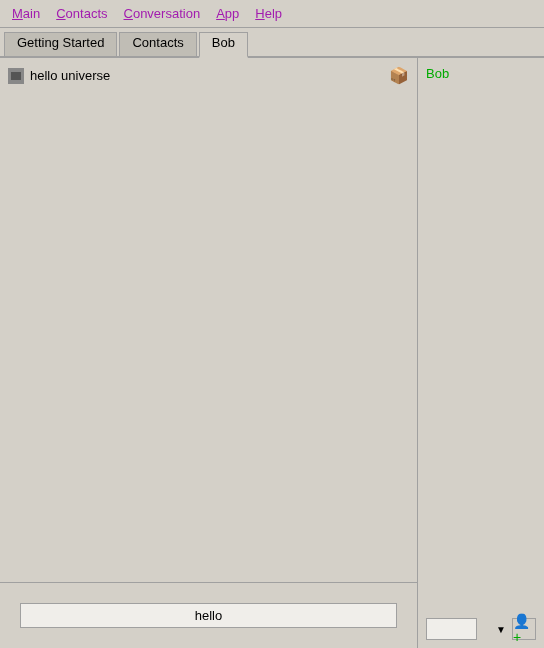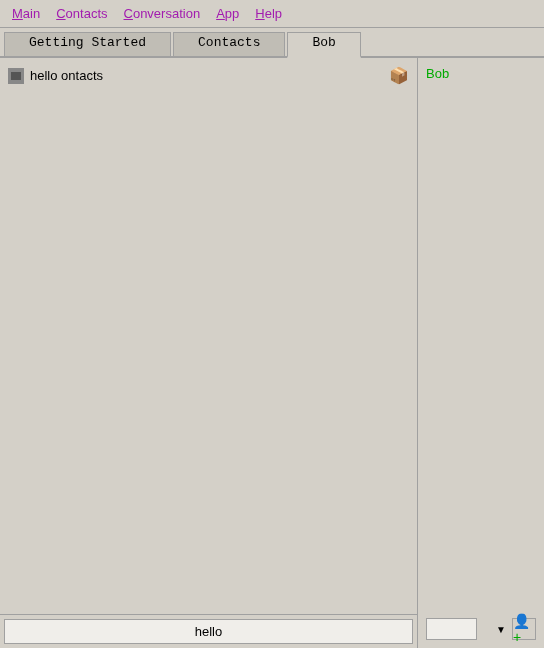--- a/index.html
+++ b/index.html
@@ -37,29 +37,28 @@
     .tabbar {
       display: flex;
       flex-direction: row;
       background: #d4d0c8;
       padding-top: 4px;
       padding-left: 4px;
       border-bottom: 2px solid #a0a0a0;
       height: 30px;
     }
     .tab {
-      padding: 2px 24px;
+      padding: 2px 12px;
       border: 1px solid #a0a0a0;
       border-bottom: none;
       background: #c0bdb5;
       cursor: default;
       margin-right: 2px;
       font-size: 13px;
       color: #000;
-      font-family: Liberation Mono, monospace;
     }
     .tab.active {
       background: #d4d0c8;
       border-bottom: 2px solid #d4d0c8;
       margin-bottom: -2px;
       z-index: 1;
     }
 
     
     .main-content {
@@ -114,21 +113,21 @@
 
     .message-export-icon {
       margin-left: auto;
       color: #00aa00;
       font-size: 16px;
       cursor: pointer;
     }
 
     
     .input-area {
-      padding: 4px;
+      padding: 20px;
       border-top: 1px solid #a0a0a0;
     }
 
     .message-input {
       width: 100%;
       padding: 4px 8px;
       border: 1px solid #a0a0a0;
       background: #f0eeea;
       font-size: 13px;
       font-family: sans-serif;
@@ -220,21 +219,21 @@
 </div>
 
 <div class="main-content">
 
   <div class="chat-panel">
     <div class="messages-area">
       <div class="message-row">
         <div class="message-icon">
           <div class="message-icon-inner"></div>
         </div>
-        <span class="message-text">hello ontacts</span>
+        <span class="message-text">hello universe</span>
         <span class="message-export-icon">📦</span>
       </div>
     </div>
     <div class="input-area">
       <input class="message-input" type="text" value="hello" style="">
     </div>
   </div>
 
   <div class="user-panel">
     <div class="user-name">Bob</div>

